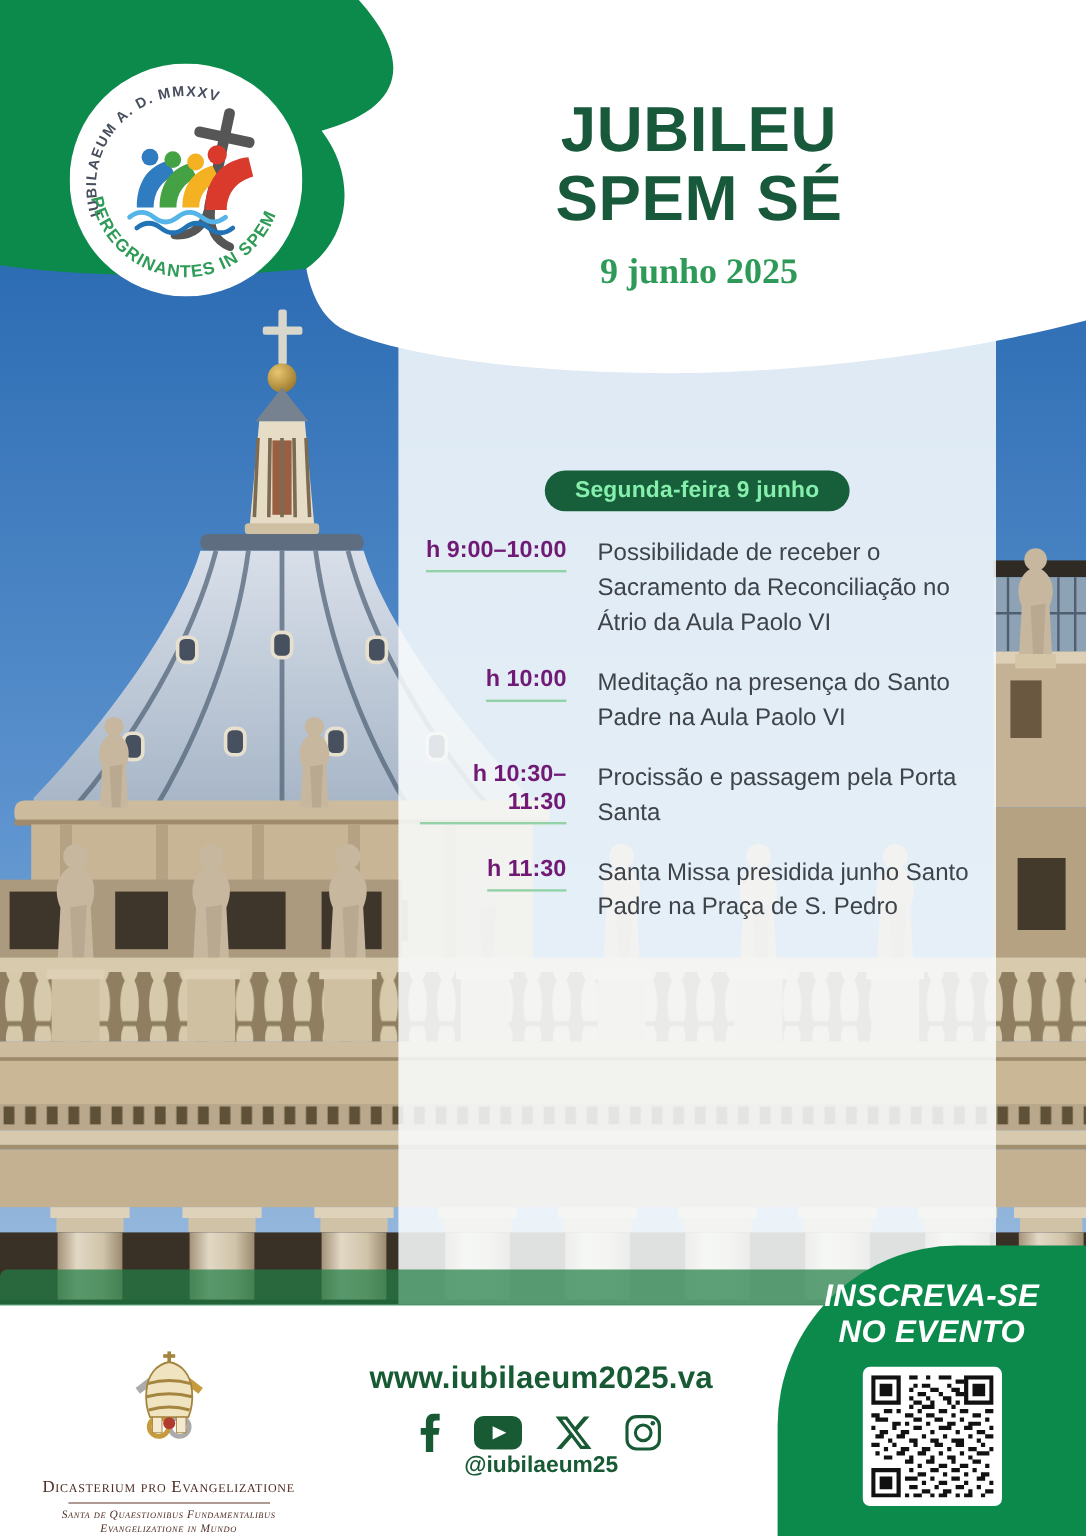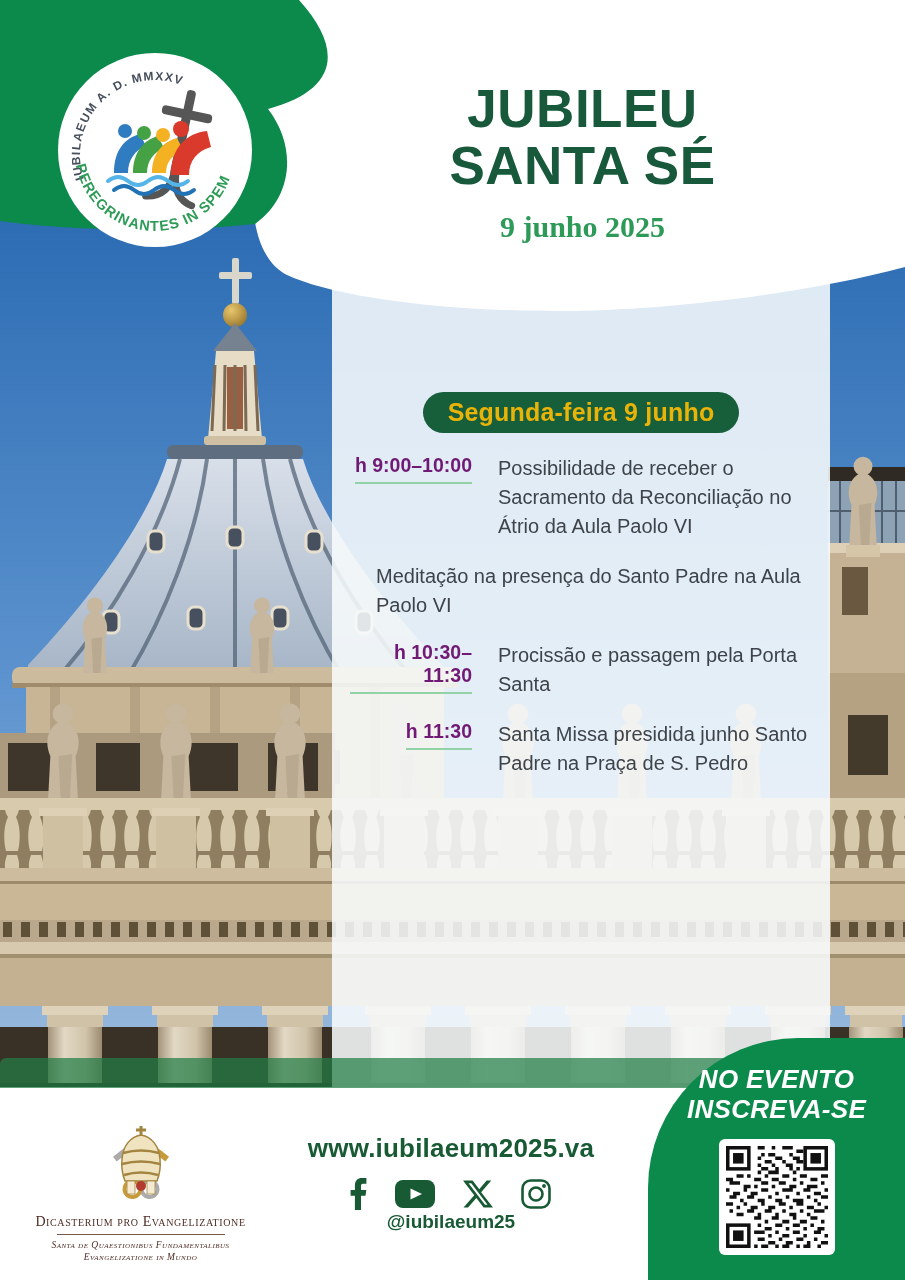--- a/index.html
+++ b/index.html
@@ -30,33 +30,33 @@
 
   
   .title-block{position:absolute;left:380px;top:80px;width:405px;text-align:center;z-index:6;}
   .title-l1,.title-l2{font-family:Liberation Sans, sans-serif;font-weight:bold;
       font-size:53px;line-height:57px;color:#17593a;letter-spacing:.5px;}
   .date{margin-top:16px;font-family:"Liberation Serif",serif;font-weight:bold;
       font-size:30px;color:#2d9a58;text-align:center;}
 
   
   .schedule{position:absolute;left:350px;top:392px;width:462px;z-index:5;}
-  .pill{margin:0 auto;width:fit-content;background:#175e3b;color:#eab308;
-        font-weight:bold;font-size:25px;padding:6px 25px;border-radius:21px;letter-spacing:.2px;}
+  .pill{margin:0 auto;width:fit-content;background:#175e3b;color:#86efac;
+        font-weight:bold;font-size:19px;padding:6px 25px;border-radius:21px;letter-spacing:.2px;}
   .rows{margin-top:21px;}
   .row{display:flex;margin-bottom:21px;}
   .row .time{width:122px;text-align:right;flex:none;}
   .time-text{display:inline-block;font-weight:bold;font-size:19.5px;color:#701a75;
              padding-bottom:5px;border-bottom:2px solid #93d1a7;}
   .row .desc{flex:1;margin-left:26px;font-size:20px;line-height:29px;color:#3e434a;}
 
   
   .org{position:absolute;left:18px;top:1126px;width:245px;text-align:center;z-index:5;
        color:#4f2d24;font-family:"Liberation Serif",serif;}
-  .org-name{margin-top:2px;font-size:14px;font-variant:small-caps;letter-spacing:.6px;text-align:center;}
+  .org-name{margin-top:19px;font-size:14px;font-variant:small-caps;letter-spacing:.6px;text-align:center;}
   .org-divider{width:168px;height:1px;background:#7a584b;margin:4px auto;}
   .org-sec{font-size:9.5px;font-style:italic;font-variant:small-caps;letter-spacing:.5px;line-height:12px;}
 
   .contact{position:absolute;left:291px;top:1133px;width:320px;text-align:center;z-index:5;}
   .website{font-size:26px;font-weight:bold;color:#175a34;letter-spacing:.2px;}
   .socials{margin-top:13px;display:flex;justify-content:center;align-items:center;gap:27px;height:34px;}
   .socials svg{display:block;}
   .handle{margin-top:0;font-size:19px;font-weight:bold;color:#175a34;}
 
   .cta-blob{position:absolute;left:648px;top:1038px;width:257px;height:242px;
@@ -313,34 +313,35 @@
         <textPath href="#arcTop">IUBILAEUM A. D. MMXXV</textPath>
       </text>
       <text font-family="Liberation Sans, sans-serif" font-size="14.5" font-weight="bold" fill="#2e9b57" letter-spacing="1">
         <textPath href="#arcBottom">PEREGRINANTES IN SPEM</textPath>
       </text>
     </svg>
   </div>
 
   <div class="title-block">
     <div class="title-l1">JUBILEU</div>
-    <div class="title-l2">SANTA SÉ</div>
+    <div class="title-l2">SPEM SÉ</div>
     <div class="date">9 junho 2025</div>
   </div>
 
   <div class="schedule">
     <div class="pill">
       <span>Segunda-feira 9 junho</span>
     </div>
     <div class="rows">
       <div class="row">
         <div class="time"><span class="time-text">h 9:00–10:00</span></div>
         <div class="desc">Possibilidade de receber o Sacramento da Reconciliação no Átrio da Aula Paolo VI</div>
       </div>
       <div class="row">
+        <div class="time"><span class="time-text">h 10:00</span></div>
         <div class="desc">Meditação na presença do Santo Padre na Aula Paolo VI</div>
       </div>
       <div class="row">
         <div class="time"><span class="time-text">h 10:30–11:30</span></div>
         <div class="desc">Procissão e passagem pela Porta Santa</div>
       </div>
       <div class="row">
         <div class="time"><span class="time-text">h 11:30</span></div>
         <div class="desc">Santa Missa presidida junho Santo Padre na Praça de S. Pedro</div>
       </div>
@@ -394,22 +395,22 @@
         <rect x="2.5" y="2.5" width="27" height="27" rx="8" fill="none" stroke="#175a34" stroke-width="2.6"></rect>
         <circle cx="16" cy="16" r="6.5" fill="none" stroke="#175a34" stroke-width="2.6"></circle>
         <circle cx="24" cy="8" r="1.9" fill="#175a34"></circle>
       </svg>
     </div>
     <div class="handle">@iubilaeum25</div>
   </div>
 
   <div class="cta-blob">
     <div class="cta-text">
+      <div>INSCREVA-SE</div>
       <div>NO EVENTO</div>
-      <div>INSCREVA-SE</div>
     </div>
     <div class="qr-box">
       <svg viewBox="0 0 29 29">
         <rect width="29" height="29" fill="#ffffff"></rect>
         <g fill="#111111">
           <path d="M0 0h7v7h-7z"></path>
             <path d="M22 0h7v7h-7z"></path>
             <path d="M0 22h7v7h-7z"></path>
           <g fill="#ffffff">
               <path d="M1 1h5v5h-5z"></path>

